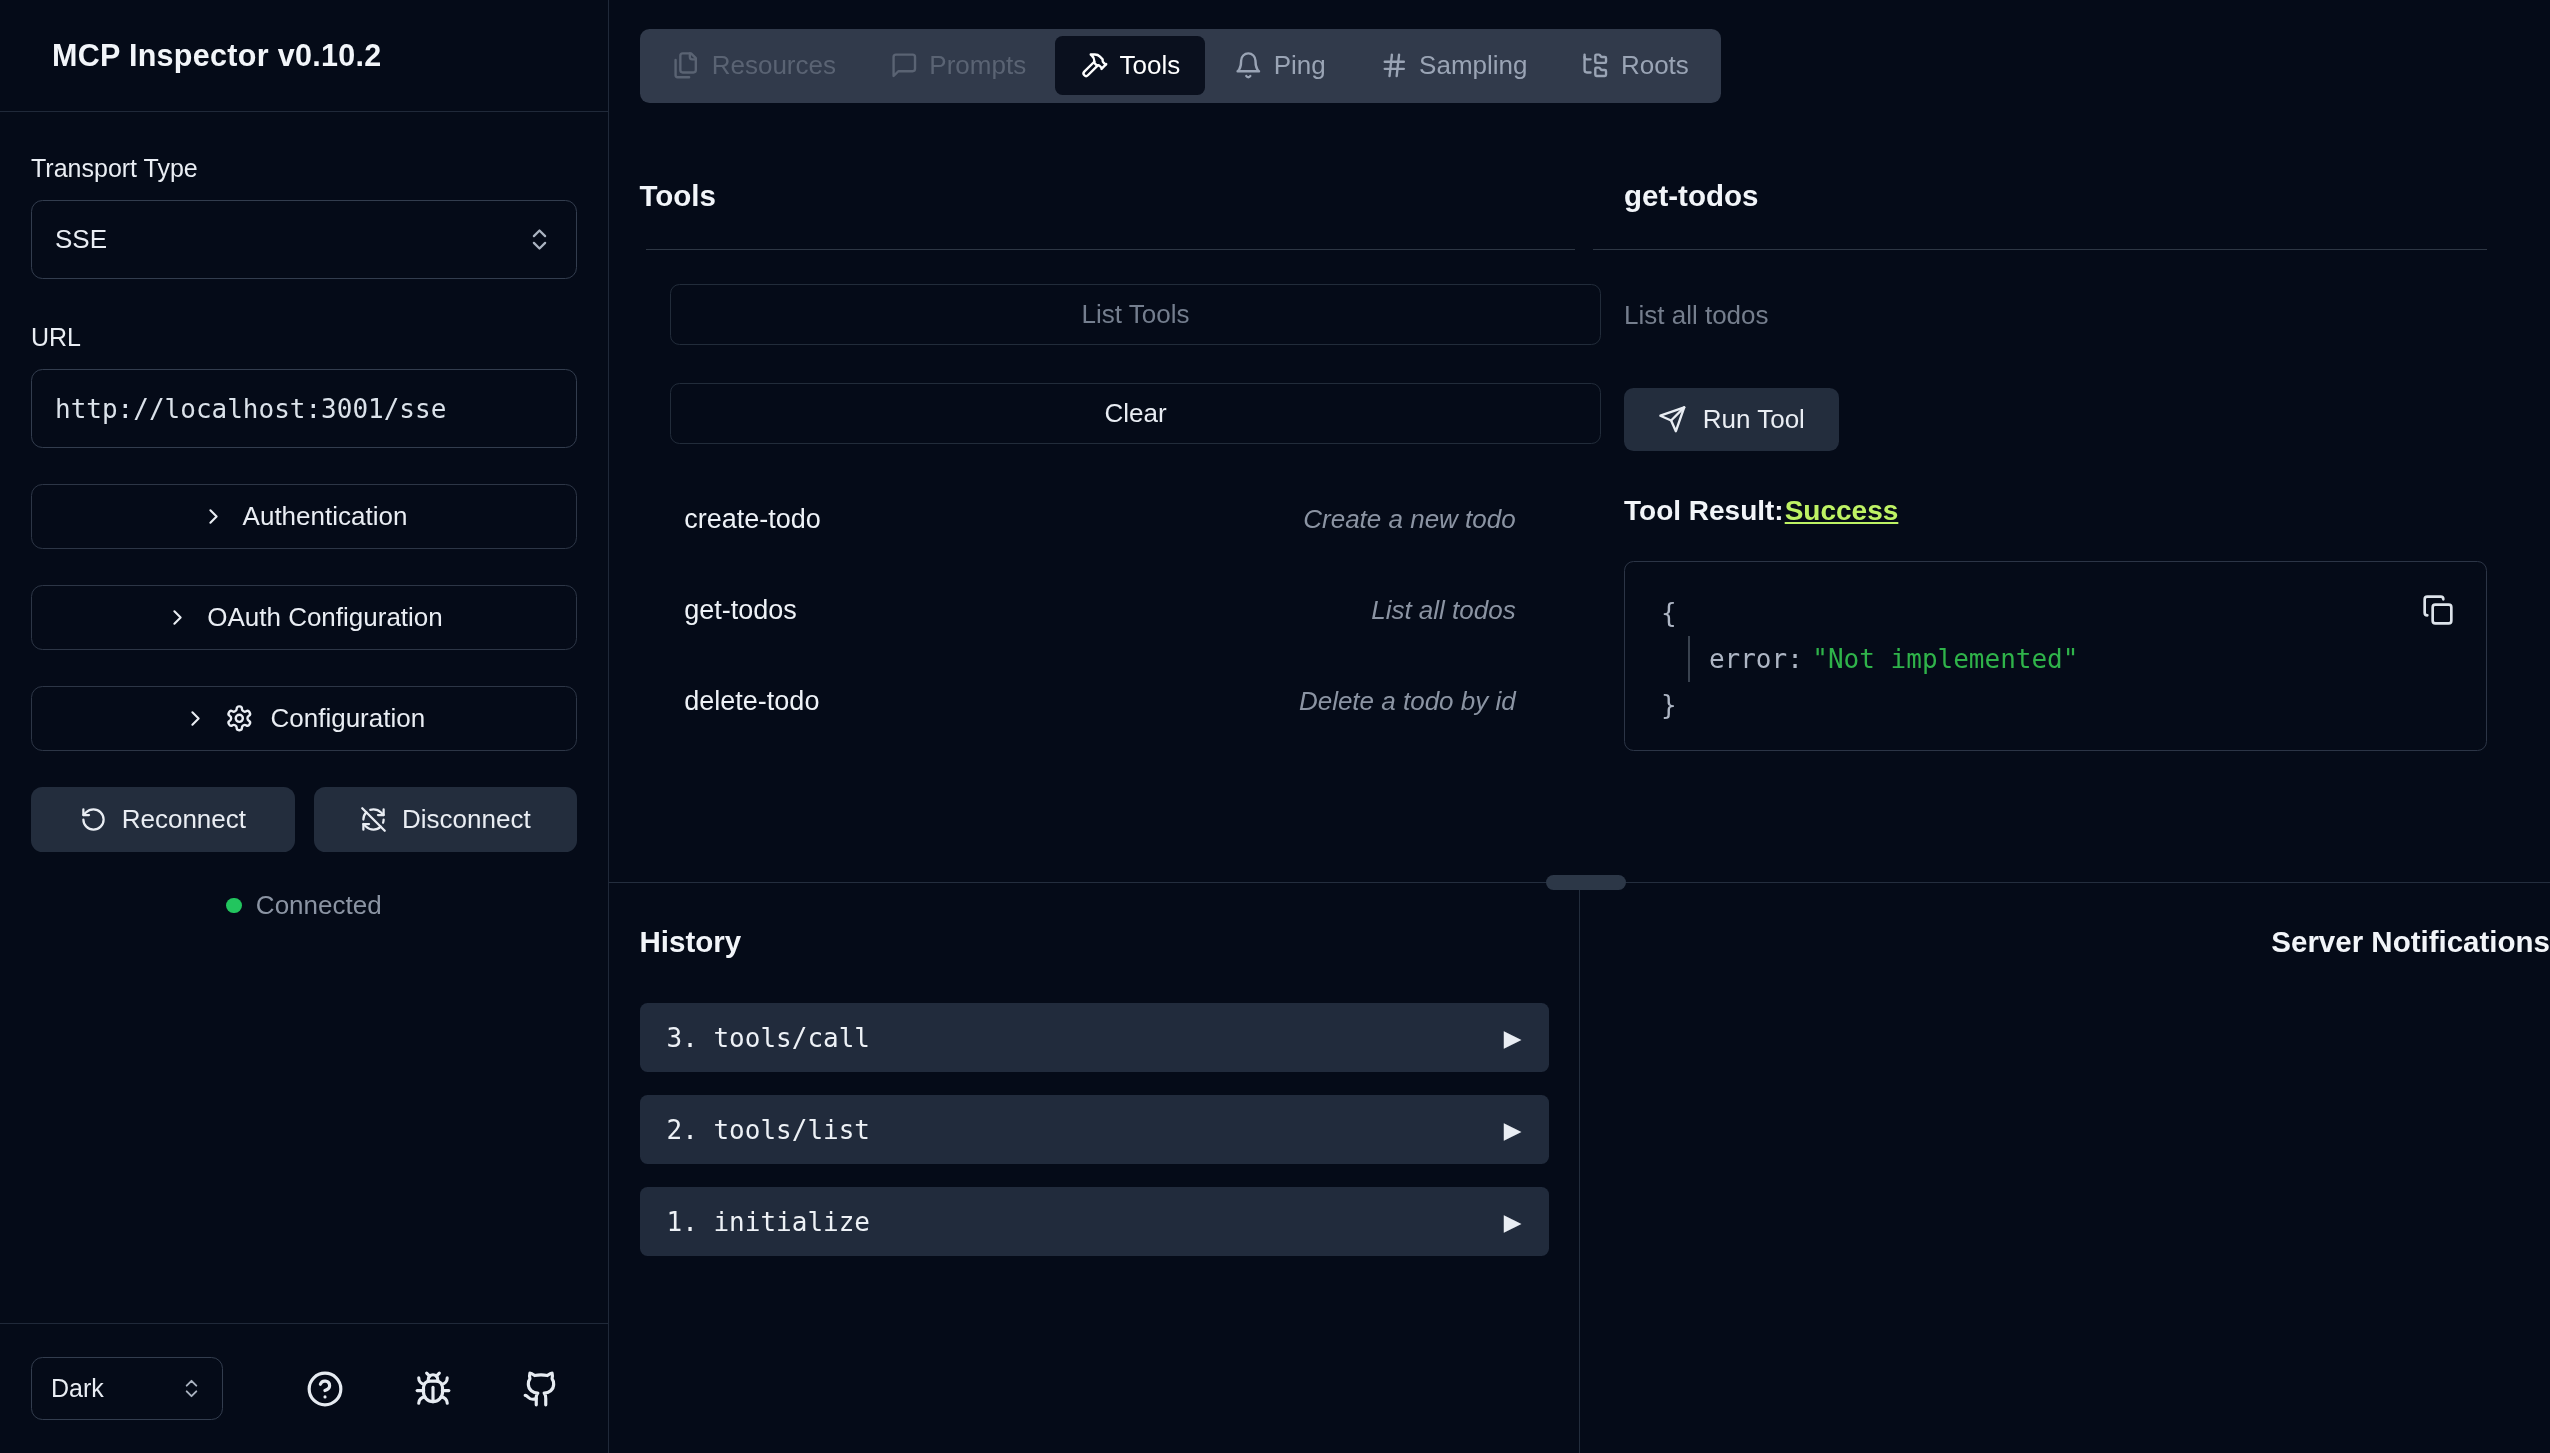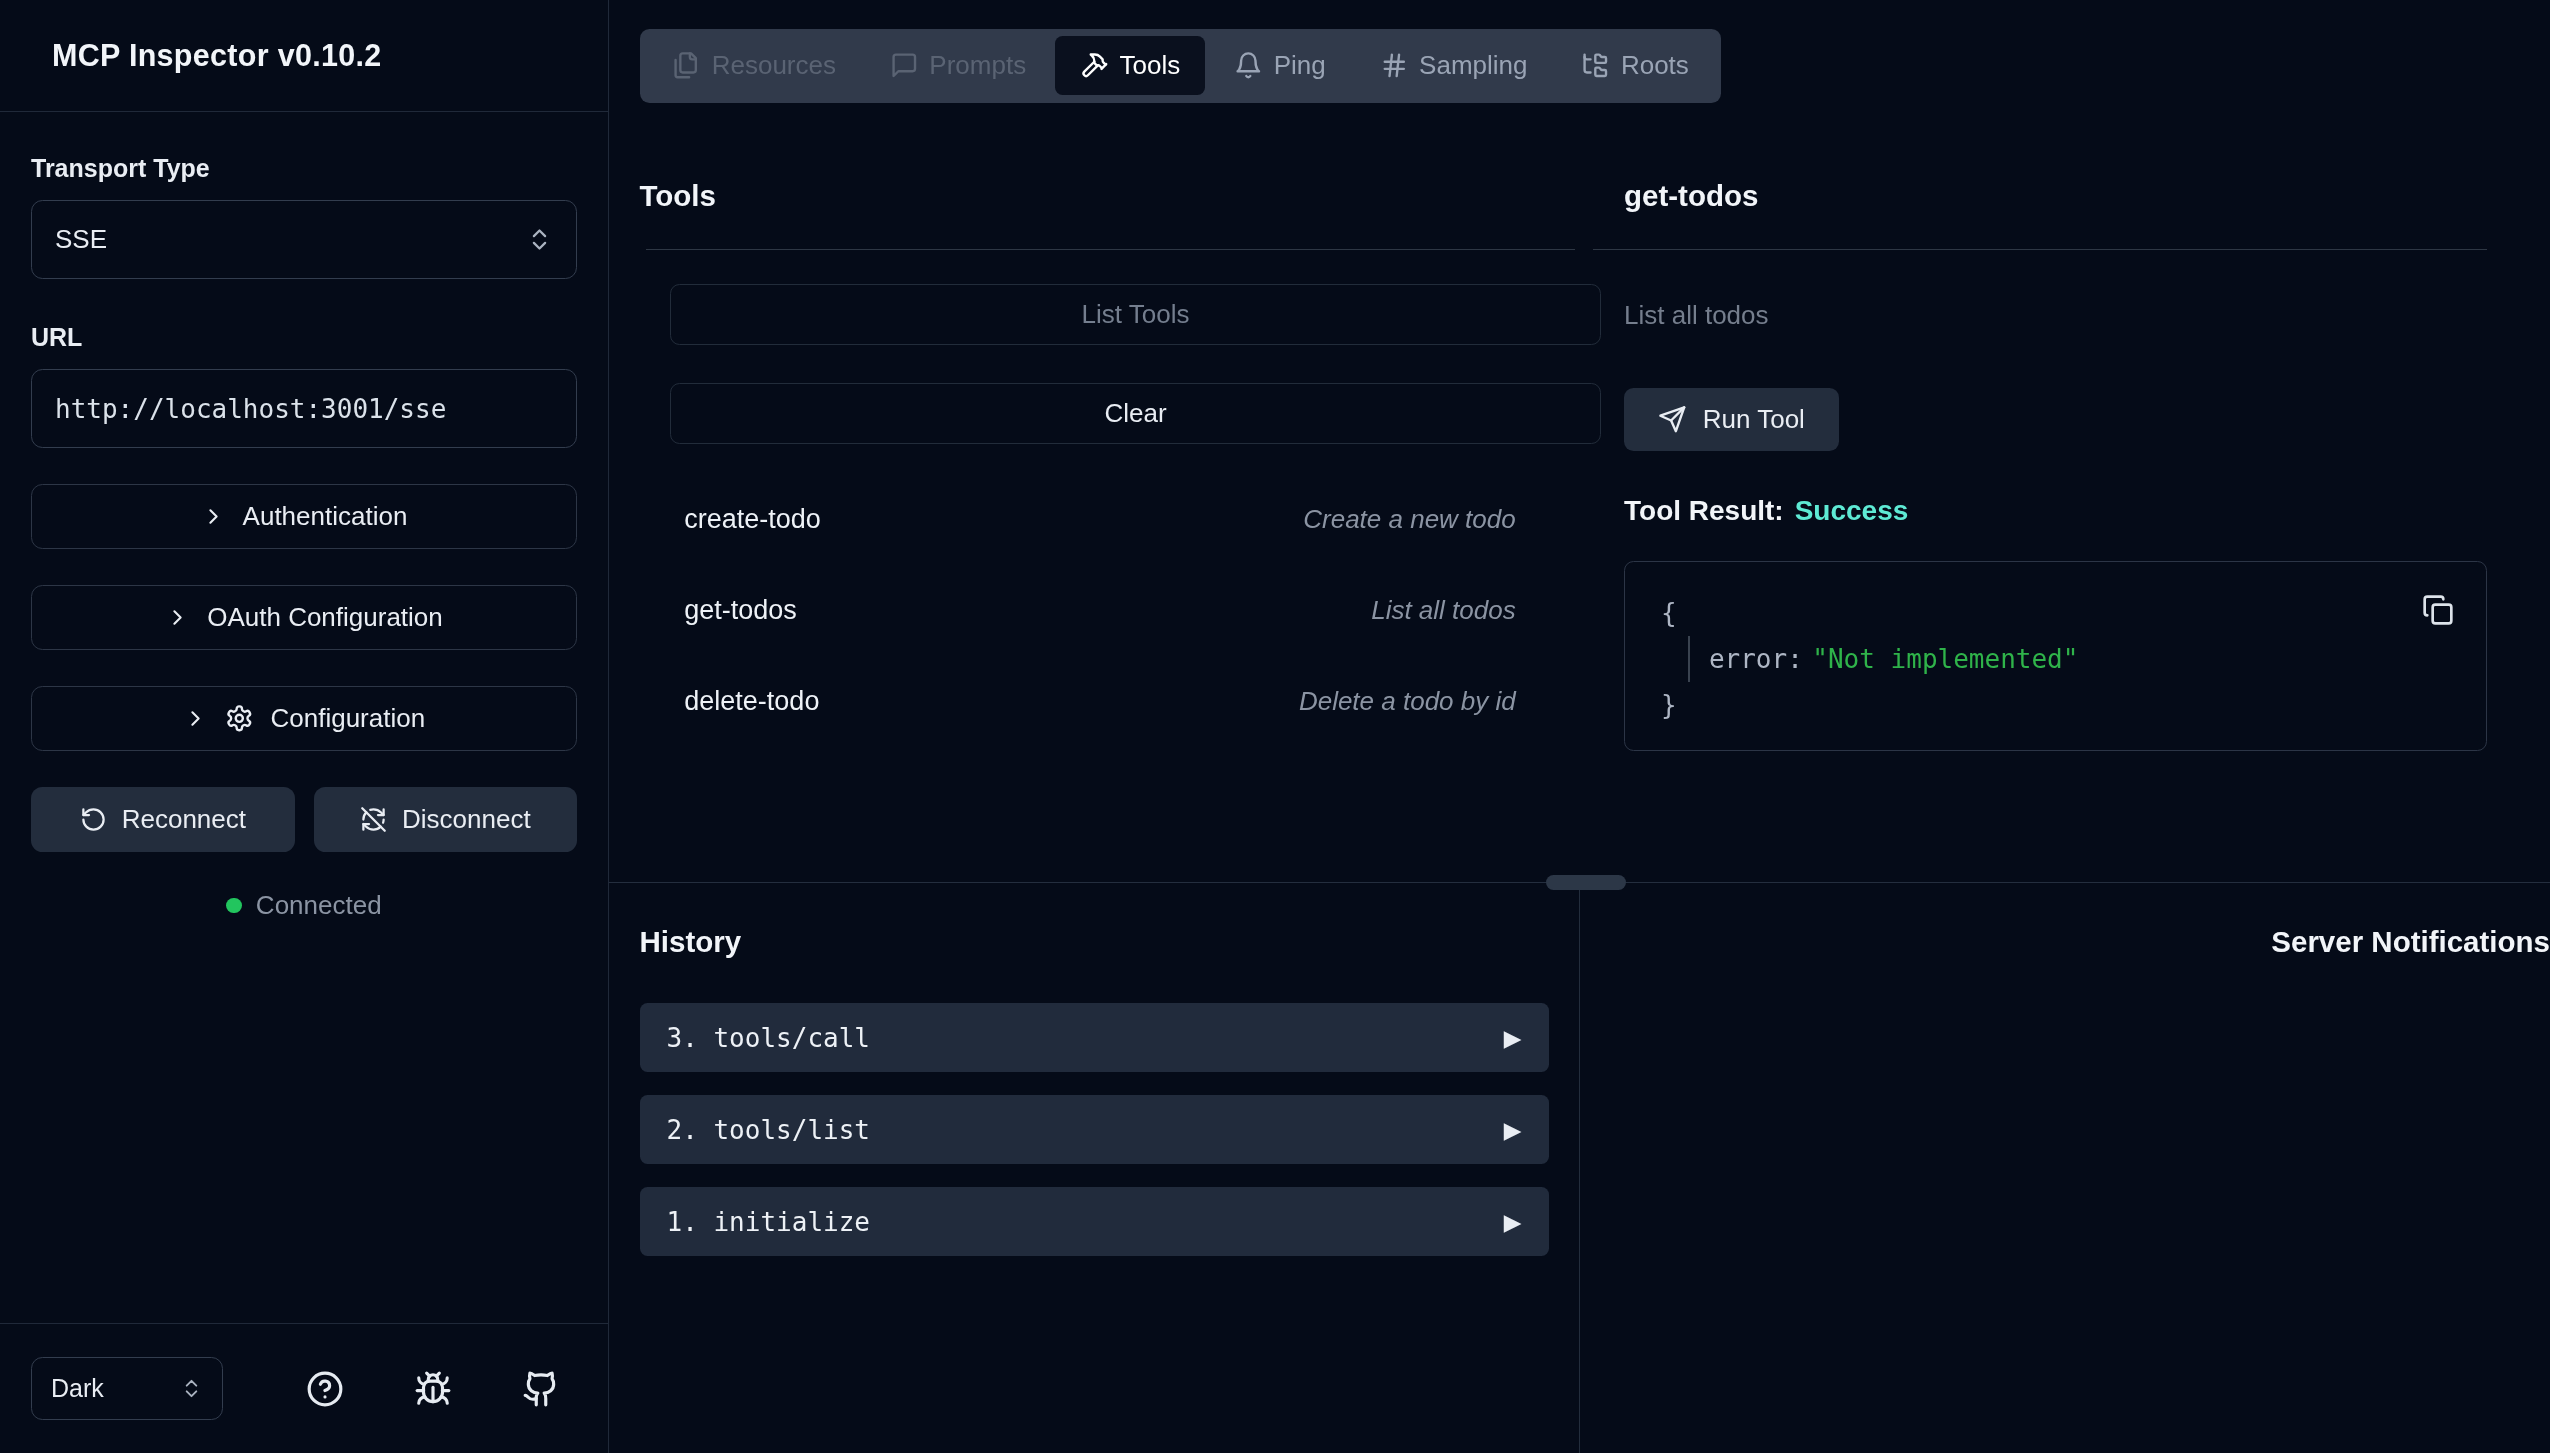--- a/index.html
+++ b/index.html
@@ -11,21 +11,21 @@
     display:flex;
   }
   svg { display:block; }
   .icon { stroke:currentColor; fill:none; stroke-width:2; stroke-linecap:round; stroke-linejoin:round; }
 
   
   .sidebar { width:609px; min-width:609px; border-right:1px solid #202939; display:flex; flex-direction:column; }
   .sidebar-header { height:112px; display:flex; align-items:center; padding:0 52px; border-bottom:1px solid #202939; }
   .app-title { font-size:30.5px; font-weight:700; letter-spacing:0.3px; color:#f2f5f9; }
   .sidebar-body { flex:1; padding:42px 31px 0; }
-  .field-label { font-size:25px; font-weight:700; color:#e9edf3; margin-bottom:17px; }
+  .field-label { font-size:25px; font-weight:400; color:#e9edf3; margin-bottom:17px; }
   .select-box, .text-input {
     height:79px; border:1px solid #333d4e; border-radius:11.4px;
     display:flex; align-items:center; padding:0 23px; font-size:26px; color:#e9edf3;
     background:transparent;
   }
   .select-box { justify-content:space-between; }
   .select-box .chev { color:#aab3c0; }
   .text-input { font-family:"DejaVu Sans Mono", monospace; color:#dbe2ea; }
   .mt-url { margin-top:44px; }
   .mt-input { margin-top:0; }
@@ -77,21 +77,21 @@
 
   .detail-col { flex:1; padding-left:44px; padding-right:63px; }
   .detail-divider { margin-top:36px; height:1px; background:#2e3744; margin-left:-31px; }
   .detail-desc { margin-top:50px; font-size:26px; color:#757e8d; }
   .run-btn {
     margin-top:57px; width:215px; height:63px; background:#232d3d; border:none; border-radius:9.5px;
     display:flex; align-items:center; justify-content:center; gap:16px;
     color:#e9edf3; font-size:26px; cursor:pointer; font-family:inherit;
   }
   .result-line { margin-top:44px; font-size:28px; font-weight:700; color:#f2f5f9; }
-  .result-status { color:#5eead4; margin-left:11px; }
+  .result-status { color:#bef264; margin-left:1px;text-decoration:underline; }
   .code-box {
     margin-top:34px; position:relative; height:190px; border:1px solid #2c3546; border-radius:9.5px;
     padding:28.6px 0 0 36px; font-family:"DejaVu Sans Mono", monospace; font-size:26px; color:#aeb6c4;
   }
   .code-line { height:46px; line-height:46px; display:flex; align-items:center; }
   .code-guide { width:1.9px; height:46px; background:#3a4350; margin-left:27px; margin-right:19px; }
   .code-string { color:#2fb34a; margin-left:9.5px; }
   .copy-btn { position:absolute; top:32px; right:32px; background:none; border:none; padding:0; color:#dde3ea; cursor:pointer; }
 
   .main-bottom { flex:1; display:flex; }

